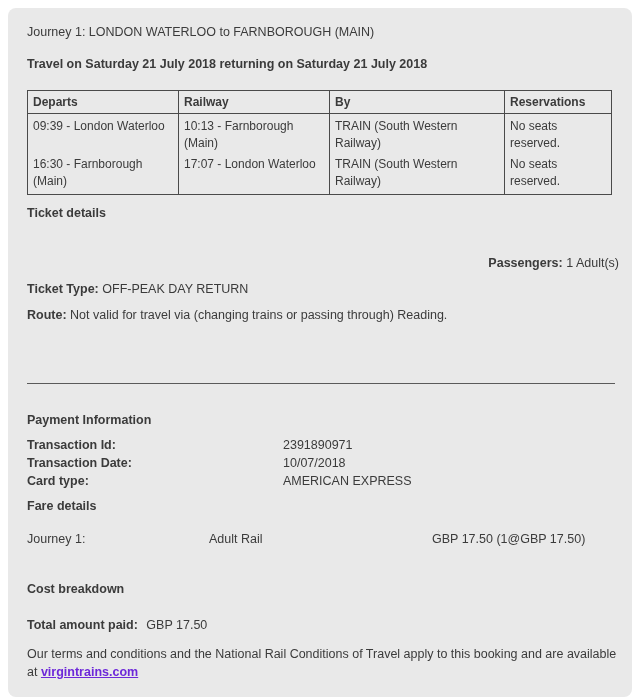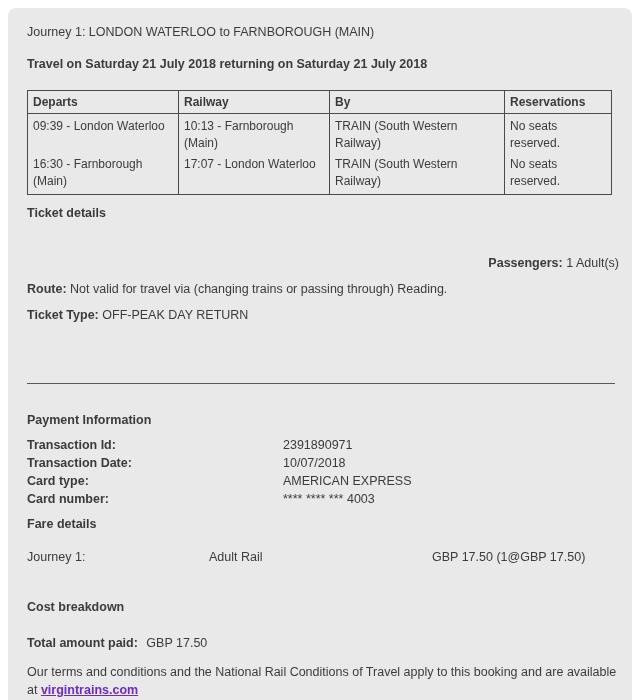--- a/index.html
+++ b/index.html
@@ -123,49 +123,45 @@
   </table>
 
   <div class="section-heading mt-10">Ticket details</div>
 
   <div class="para mt-24">
     <span class="lbl">Passengers:</span>
     <span>1 Adult(s)</span>
   </div>
 
   <div class="para mt-10">
-    <span class="lbl">Route:</span>
-    <span>Not valid for travel via (changing trains or passing through) Reading.</span>
+    <span class="lbl">Ticket Type:</span>
+    <span>OFF-PEAK DAY RETURN</span>
   </div>
 
   <div class="para mt-10">
-    <span class="lbl">Ticket Type:</span>
-    <span>OFF-PEAK DAY RETURN</span>
+    <span class="lbl">Route:</span>
+    <span>Not valid for travel via (changing trains or passing through) Reading.</span>
   </div>
 
   <hr class="divider">
 
   <div class="section-heading payment-heading">Payment Information</div>
 
   <div class="pay-grid">
     <div class="pay-row">
       <span class="lbl">Transaction Id:</span>
       <span>2391890971</span>
     </div>
     <div class="pay-row">
       <span class="lbl">Transaction Date:</span>
       <span>10/07/2018</span>
     </div>
     <div class="pay-row">
       <span class="lbl">Card type:</span>
       <span>AMERICAN EXPRESS</span>
-    </div>
-    <div class="pay-row">
-      <span class="lbl">Card number:</span>
-      <span>**** **** *** 4003</span>
     </div>
   </div>
 
   <div class="section-heading fare-heading">Fare details</div>
 
   <div class="fare-row">
     <span>Journey 1:</span>
     <span>Adult Rail</span>
     <span>GBP 17.50 (1@GBP 17.50)</span>
   </div>

